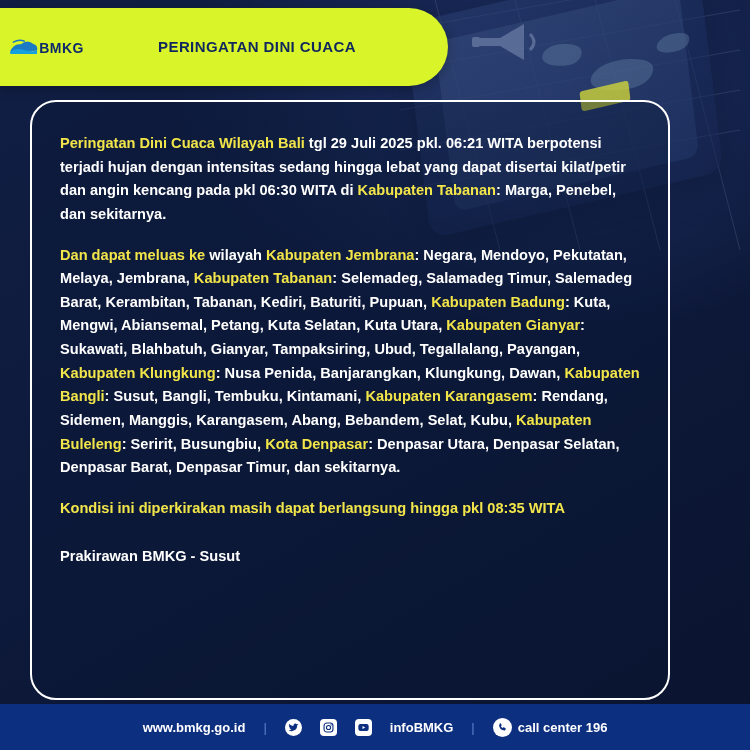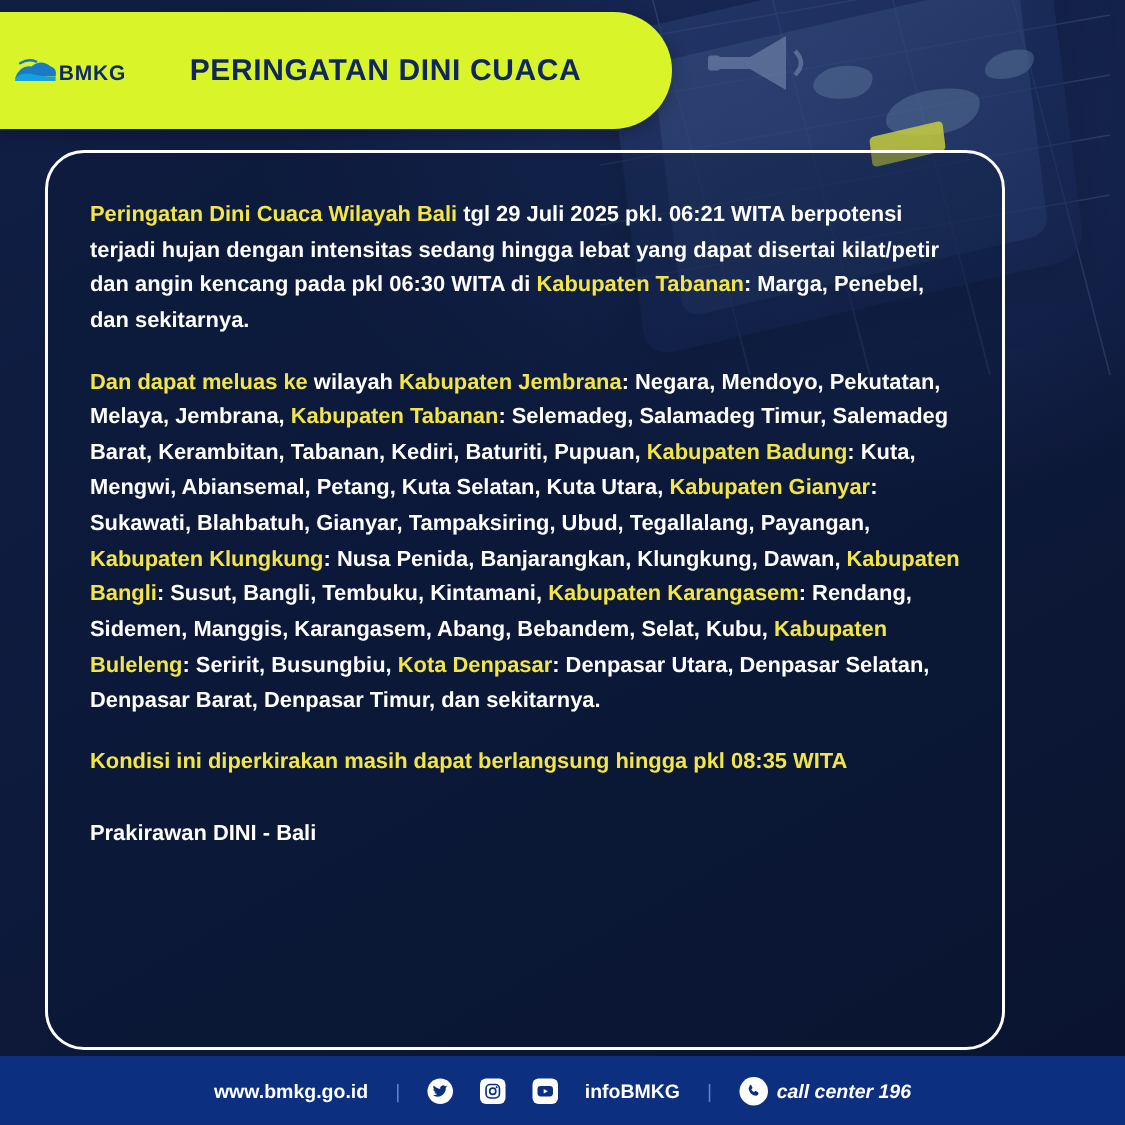--- a/index.html
+++ b/index.html
@@ -78,21 +78,21 @@
   .logo-text {
     font-size: 14px; font-weight: bold; letter-spacing: .5px;
     color: #0f2a6b; margin-top: 2px;
   }
   .header-title {
     flex: 1;
     text-align: center;
     padding-right: 18px;
     color: #10275e;
     font-weight: bold;
-    font-size: 20px;
+    font-size: 15px;
     line-height: 1.12;
     letter-spacing: .4px;
   }
   .header-title span { display: block; }
 
   
   .card {
     position: absolute;
     left: 30px; top: 100px;
     width: 640px; height: 600px;
@@ -133,21 +133,21 @@
     display: inline-flex; align-items: center; justify-content: center;
     font-size: 11px; line-height: 1;
   }
   .sicon.circle { border-radius: 50%; }
   .phone-icon {
     width: 19px; height: 19px; border-radius: 50%;
     background: #ffffff; color: #0c2f80;
     display: inline-flex; align-items: center; justify-content: center;
     font-size: 11px; margin-right: 6px;
   }
-  .call { display: flex; align-items: center; font-style: italic; }
+  .call { display: flex; align-items: center; }
 </style>
 </head>
 <body>
 
 <div class="poster">
 
   <div class="bg-art">
     <svg class="grid-lines" viewBox="0 0 360 250" preserveAspectRatio="none">
       <g stroke="#8fa7d6" stroke-width="1" fill="none">
         <path d="M10 30 L350 -30"></path>
@@ -186,21 +186,21 @@
     <div class="header-title">
       <span>PERINGATAN DINI CUACA</span>
     </div>
   </div>
 
   <div class="card">
     <div class="card-body">
       <div class="para" id="p1"><span class="hl">Peringatan Dini Cuaca Wilayah Bali</span><span> tgl 29 Juli 2025 pkl. 06:21 WITA berpotensi terjadi hujan dengan intensitas sedang hingga lebat yang dapat disertai kilat/petir dan angin kencang pada pkl 06:30 WITA di </span><span class="hl">Kabupaten Tabanan</span><span>: Marga, Penebel, dan sekitarnya.</span></div>
       <div class="para" id="p2"><span class="hl">Dan dapat meluas ke</span><span> wilayah </span><span class="hl">Kabupaten Jembrana</span><span>: Negara, Mendoyo, Pekutatan, Melaya, Jembrana, </span><span class="hl">Kabupaten Tabanan</span><span>: Selemadeg, Salamadeg Timur, Salemadeg Barat, Kerambitan, Tabanan, Kediri, Baturiti, Pupuan, </span><span class="hl">Kabupaten Badung</span><span>: Kuta, Mengwi, Abiansemal, Petang, Kuta Selatan, Kuta Utara, </span><span class="hl">Kabupaten Gianyar</span><span>: Sukawati, Blahbatuh, Gianyar, Tampaksiring, Ubud, Tegallalang, Payangan, </span><span class="hl">Kabupaten Klungkung</span><span>: Nusa Penida, Banjarangkan, Klungkung, Dawan, </span><span class="hl">Kabupaten Bangli</span><span>: Susut, Bangli, Tembuku, Kintamani, </span><span class="hl">Kabupaten Karangasem</span><span>: Rendang, Sidemen, Manggis, Karangasem, Abang, Bebandem, Selat, Kubu, </span><span class="hl">Kabupaten Buleleng</span><span>: Seririt, Busungbiu, </span><span class="hl">Kota Denpasar</span><span>: Denpasar Utara, Denpasar Selatan, Denpasar Barat, Denpasar Timur, dan sekitarnya.</span></div>
       <div class="note">Kondisi ini diperkirakan masih dapat berlangsung hingga pkl 08:35 WITA</div>
-      <div class="sign">Prakirawan DINI - Bali</div>
+      <div class="sign">Prakirawan BMKG - Susut</div>
     </div>
   </div>
 
   <div class="footer">
     <span>www.bmkg.go.id</span>
     <span class="sep">|</span>
     <span class="social">
       <span class="sicon circle">
         <svg viewBox="0 0 16 16" width="11" height="11">
             <path fill="#0c2f80" d="M15 3.5c-.5.2-1 .4-1.6.5.6-.4 1-.9 1.2-1.6-.5.3-1.1.6-1.8.7a2.9 2.9 0 0 0-4.9 2.6C5.5 5.5 3.2 4.3 1.7 2.4a2.9 2.9 0 0 0 .9 3.9c-.5 0-.9-.1-1.3-.4 0 1.4 1 2.6 2.3 2.8-.4.1-.8.1-1.2 0a2.9 2.9 0 0 0 2.7 2 5.8 5.8 0 0 1-4.3 1.2 8.2 8.2 0 0 0 12.6-7.3c.6-.4 1.1-1 1.6-1.6z"></path>

